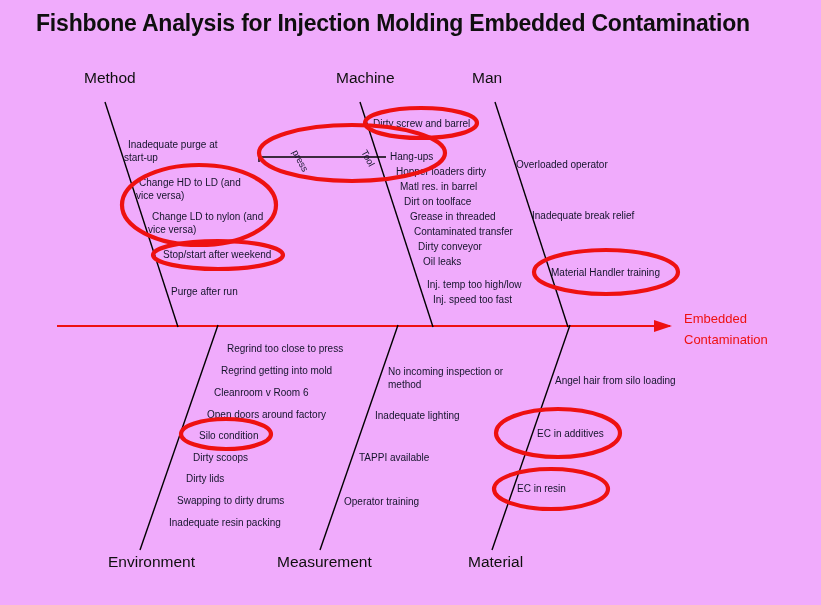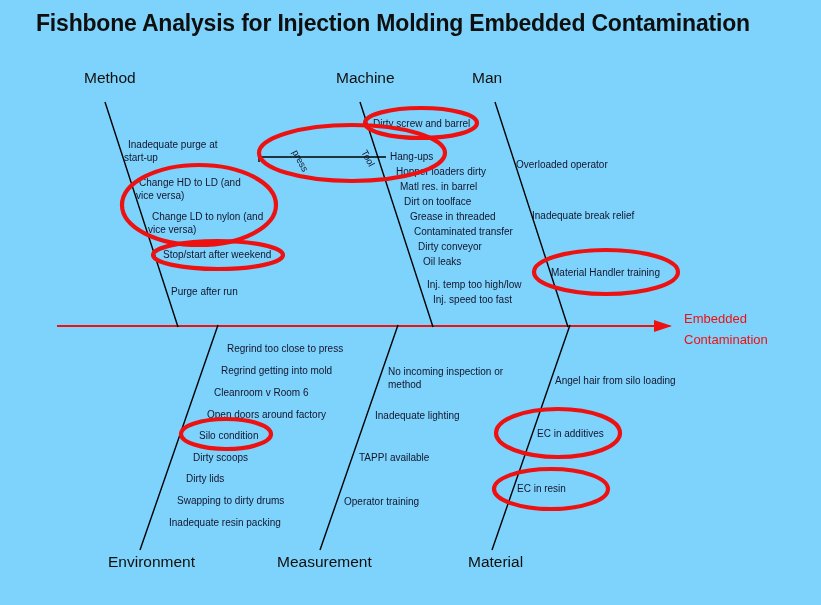--- a/index.html
+++ b/index.html
@@ -5,21 +5,21 @@
 <style>
   html, body {
     margin: 0;
     padding: 0;
     background: #ede8dd;
   }
   #canvas {
     position: relative;
     width: 821px;
     height: 605px;
-    background: #7dd3fc;
+    background: #f0abfc;
     overflow: hidden;
     font-family: "Liberation Sans", sans-serif;
   }
   #diagram-title {
     position: absolute;
     left: 36px;
     top: 10px;
     font-family: "Liberation Sans", sans-serif;
     font-size: 23px;
     font-weight: bold;

